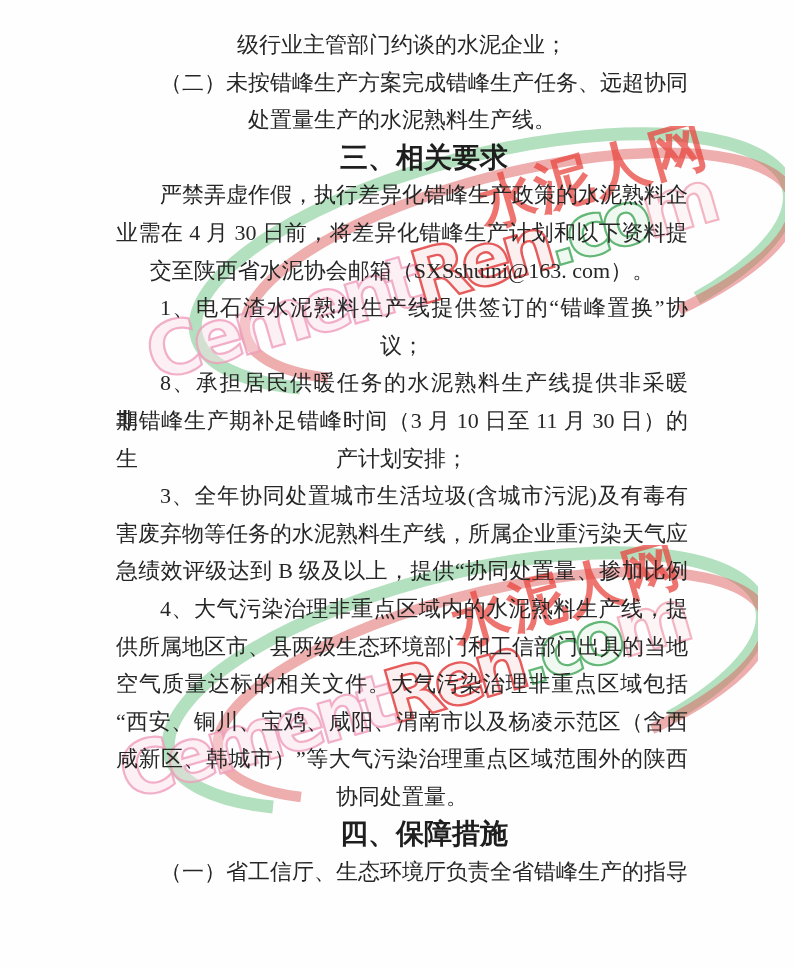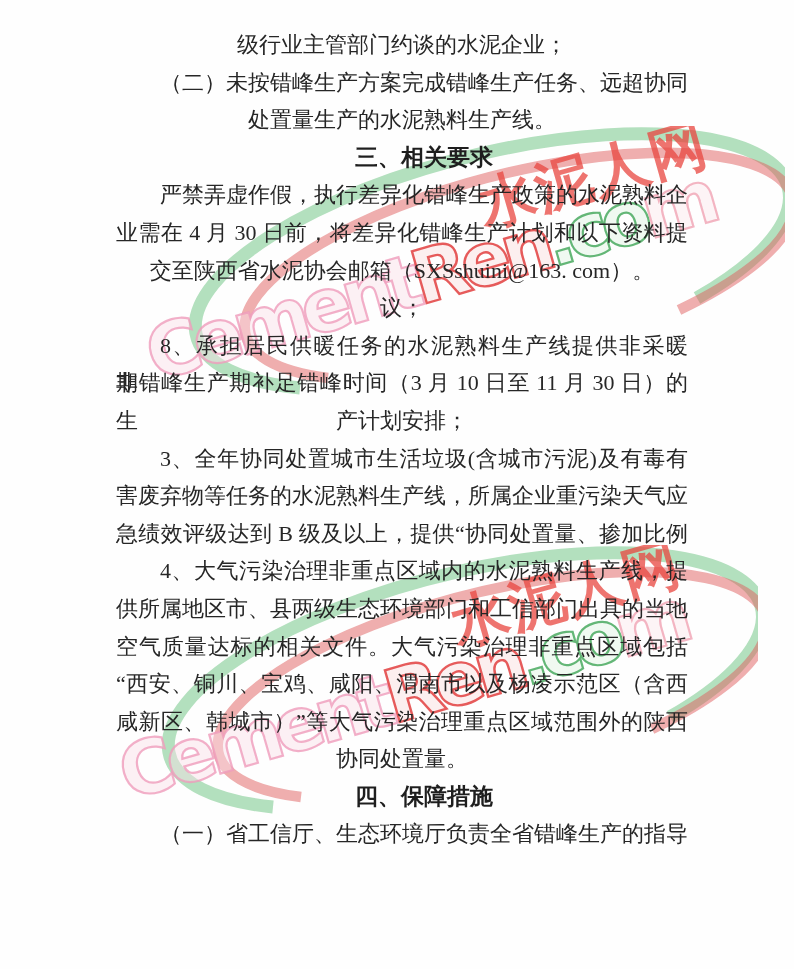--- a/index.html
+++ b/index.html
@@ -39,21 +39,21 @@
   .line.justify {
     text-align: justify;
     text-align-last: justify;
   }
   .line.indent {
     text-indent: 44px;
   }
   .line.heading {
     font-family: "Liberation Sans", sans-serif;
     font-weight: 700;
-    font-size: 23px;
+    font-size: 28px;
     color: #1e1e1e;
   }
   
   .wm {
     position: absolute;
     width: 700px;
     height: 370px;
     z-index: 1;
     pointer-events: none;
   }
@@ -107,20 +107,21 @@
 </svg>
 
 <div class="doc">
     <div class="line">级行业主管部门约谈的水泥企业；</div>
     <div class="line indent justify">（二）未按错峰生产方案完成错峰生产任务、远超协同</div>
     <div class="line">处置量生产的水泥熟料生产线。</div>
     <div class="line heading indent">三、相关要求</div>
     <div class="line indent justify">严禁弄虚作假，执行差异化错峰生产政策的水泥熟料企</div>
     <div class="line justify">业需在 4 月 30 日前，将差异化错峰生产计划和以下资料提</div>
     <div class="line">交至陕西省水泥协会邮箱（SXSshuini@163. com）。</div>
+    <div class="line indent justify">1、电石渣水泥熟料生产线提供签订的“错峰置换”协</div>
     <div class="line">议；</div>
     <div class="line indent justify">8、承担居民供暖任务的水泥熟料生产线提供非采暖期、</div>
     <div class="line justify">非错峰生产期补足错峰时间（3 月 10 日至 11 月 30 日）的生</div>
     <div class="line">产计划安排；</div>
     <div class="line indent justify">3、全年协同处置城市生活垃圾(含城市污泥)及有毒有</div>
     <div class="line justify">害废弃物等任务的水泥熟料生产线，所属企业重污染天气应</div>
     <div class="line justify">急绩效评级达到 B 级及以上，提供“协同处置量、掺加比例</div>
     <div class="line indent justify">4、大气污染治理非重点区域内的水泥熟料生产线，提</div>
     <div class="line justify">供所属地区市、县两级生态环境部门和工信部门出具的当地</div>
     <div class="line justify">空气质量达标的相关文件。大气污染治理非重点区域包括</div>

